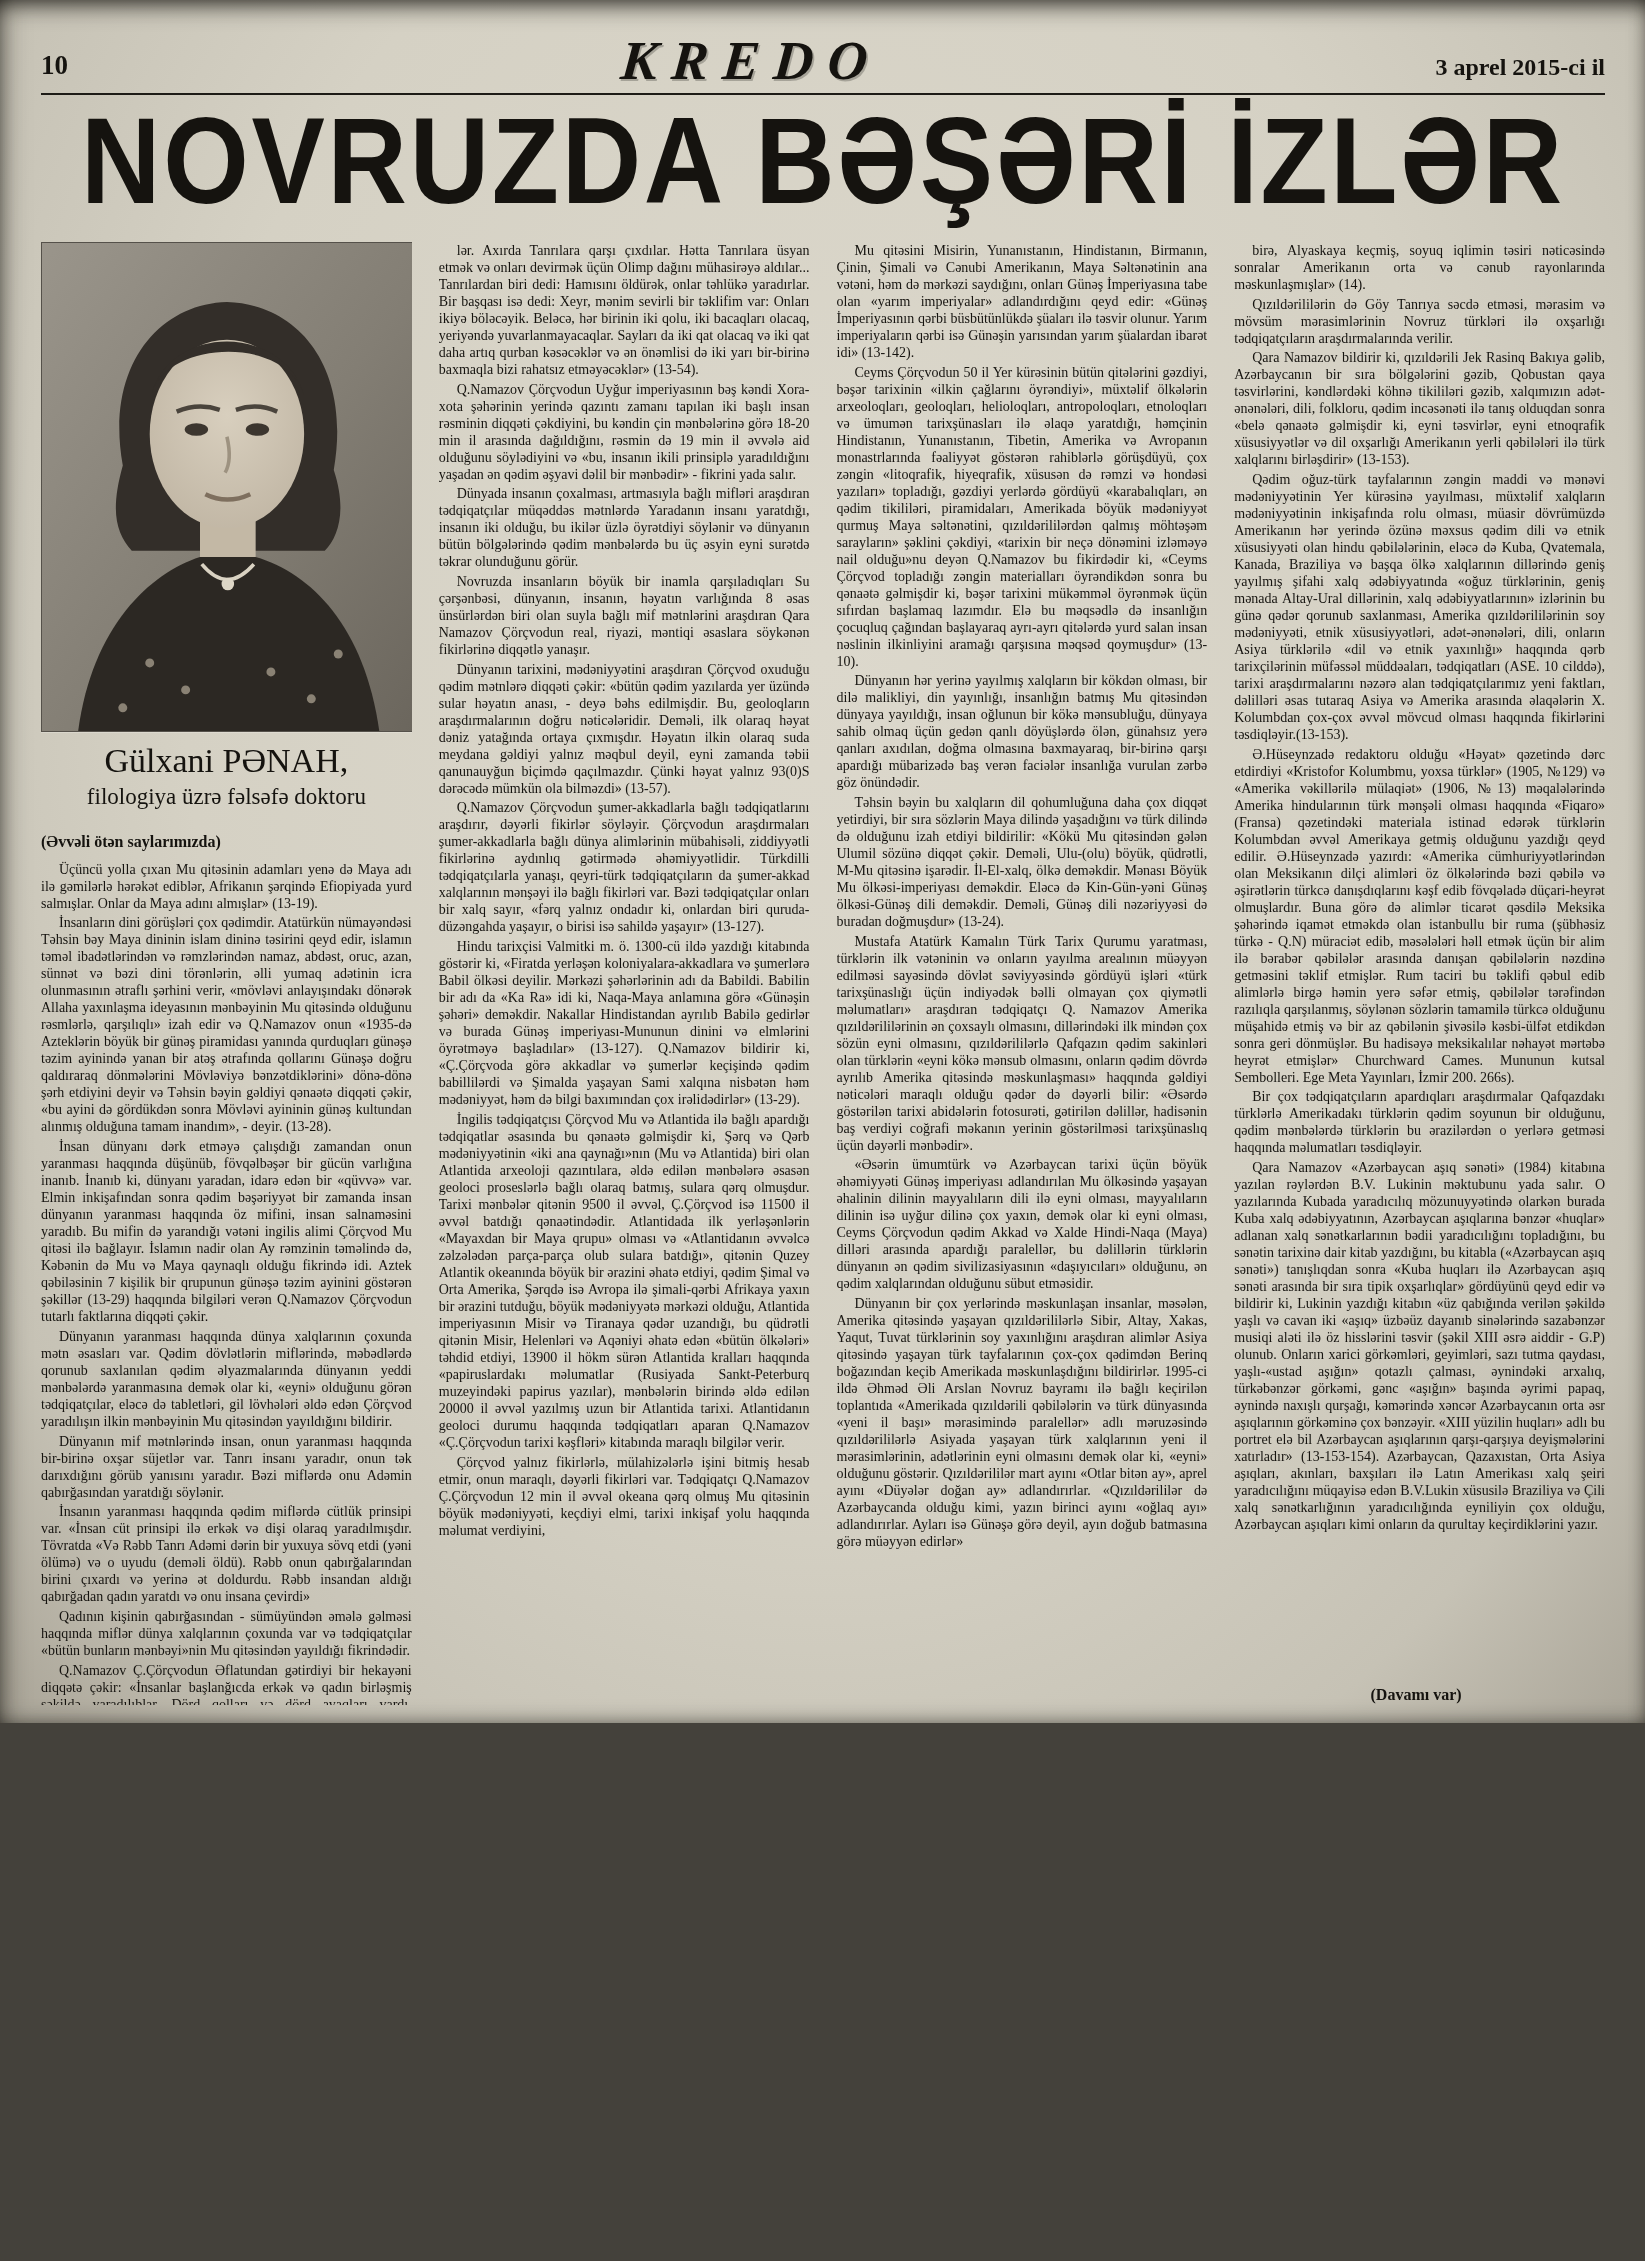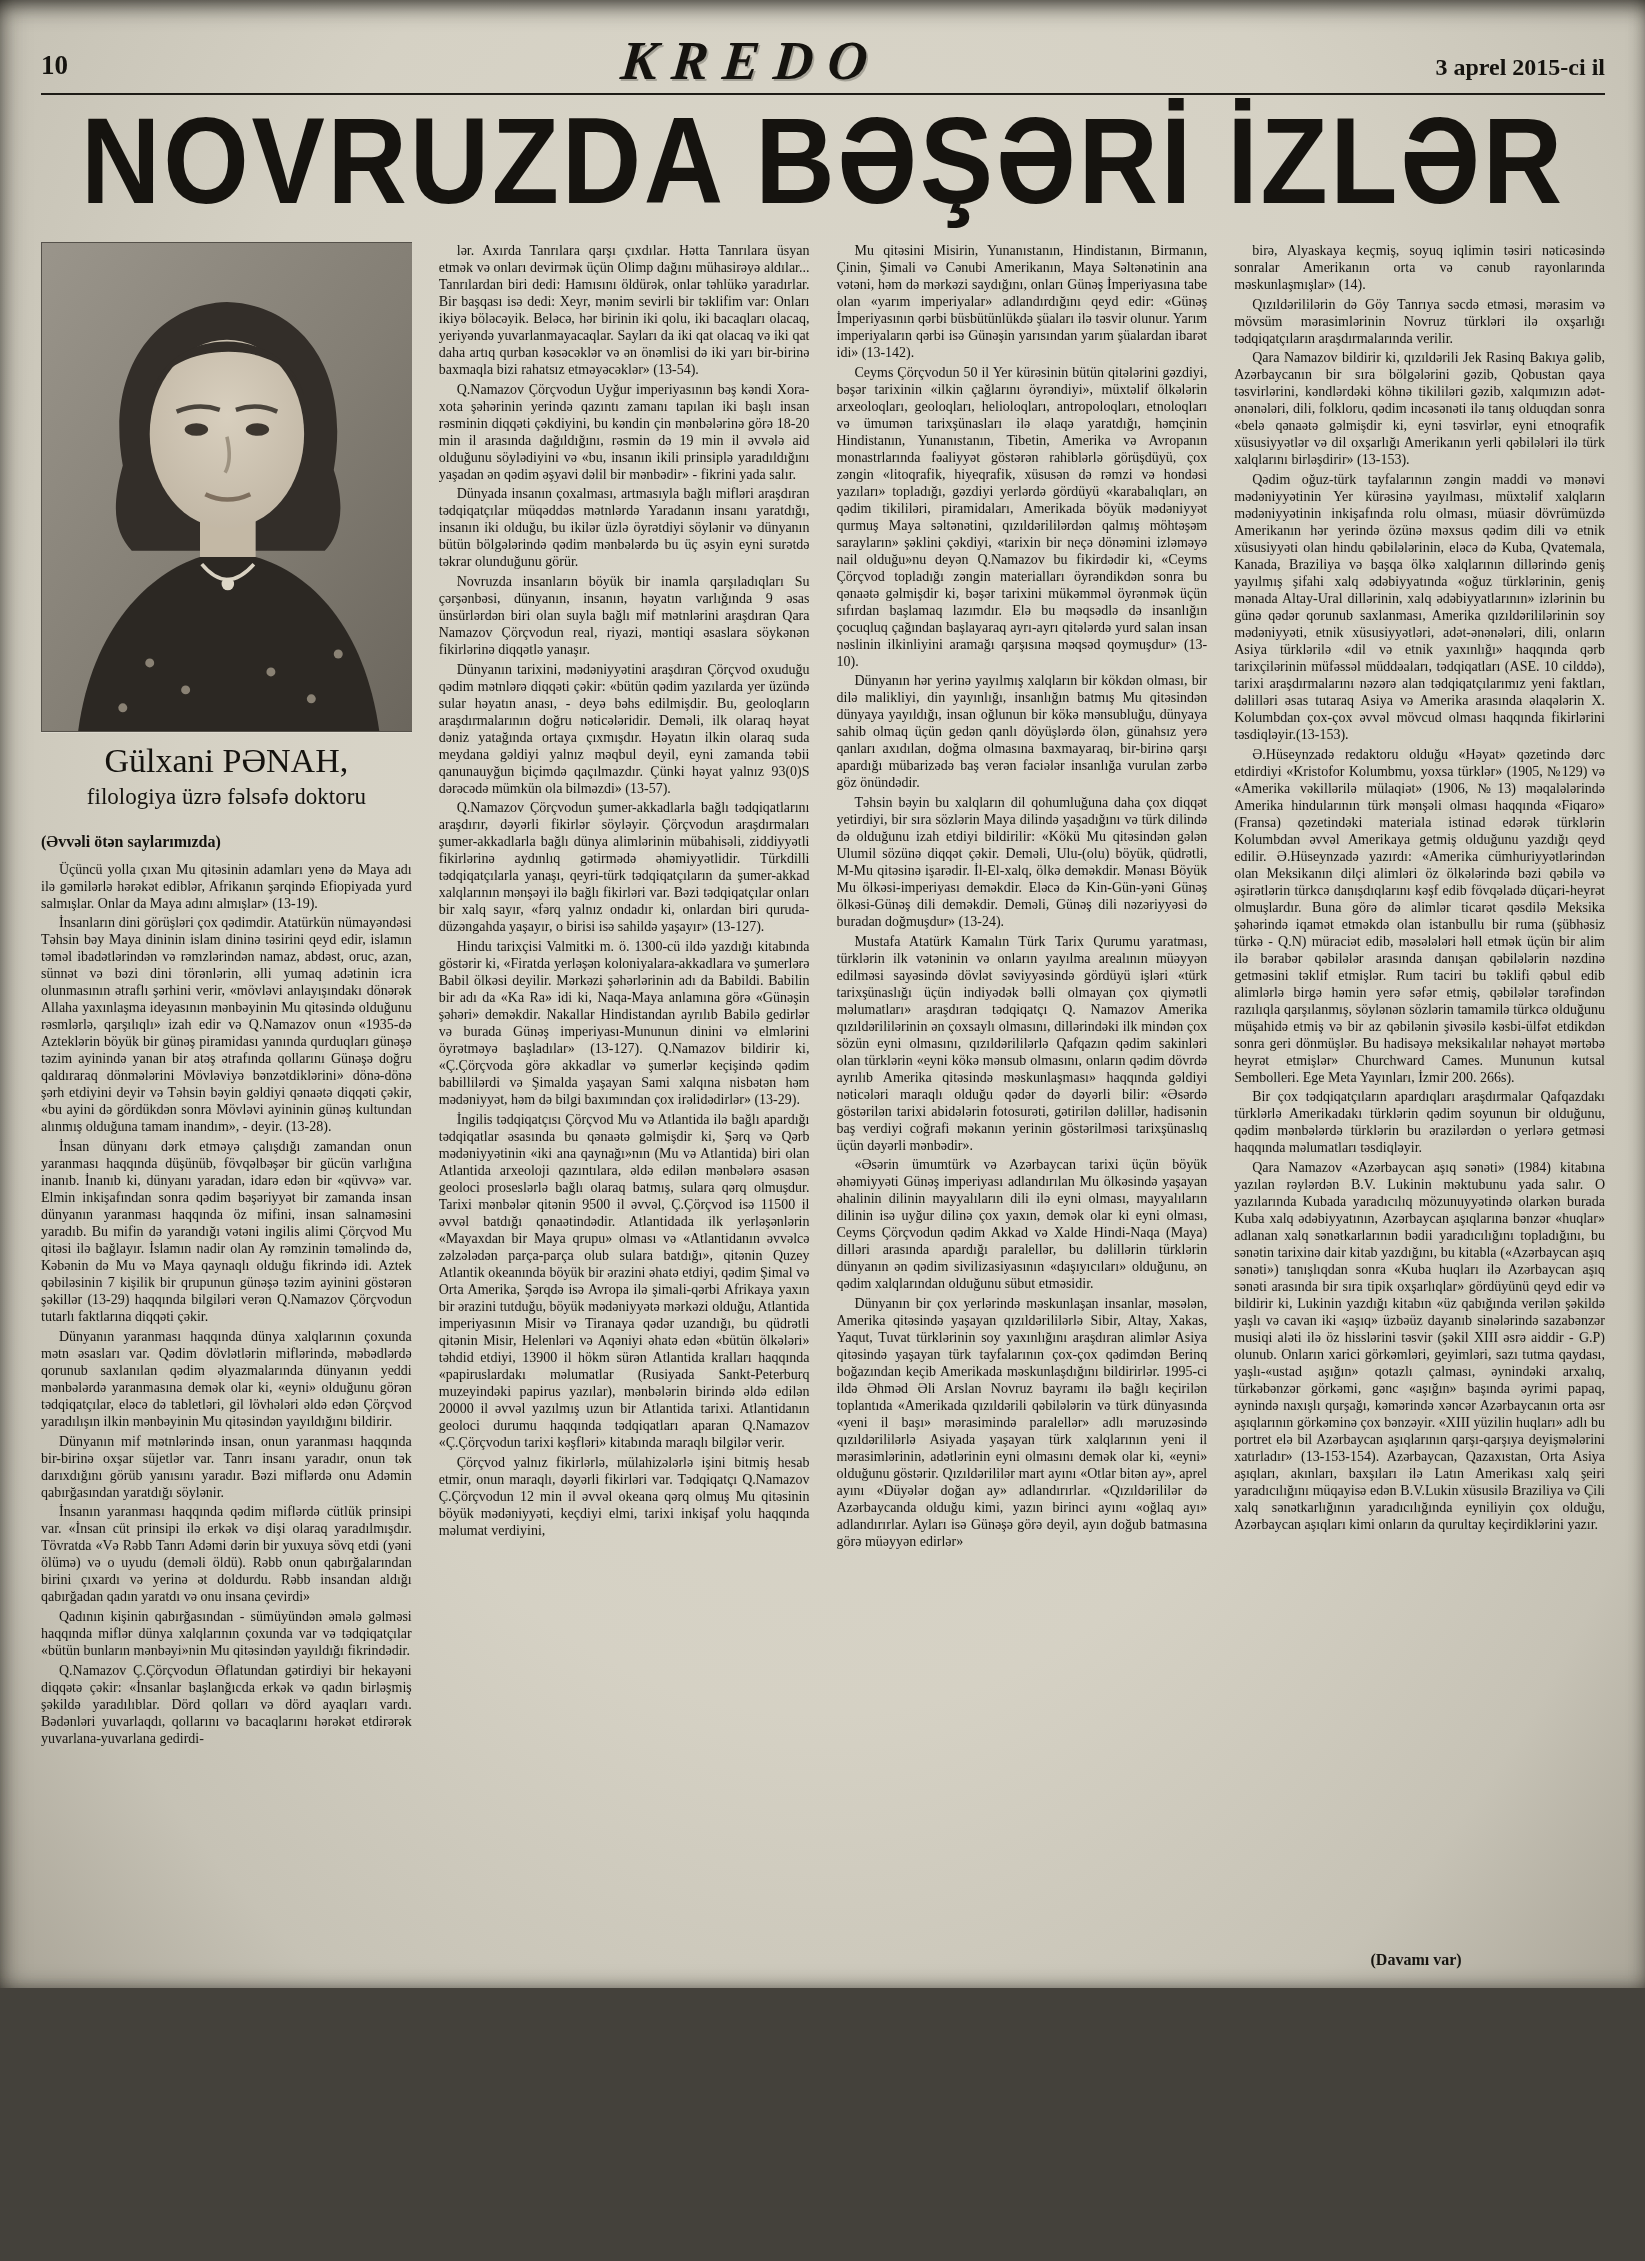--- a/index.html
+++ b/index.html
@@ -1,17 +1,17 @@
 <!DOCTYPE html>
 <html style="font-size:14.3px"><head>
 <meta charset="utf-8">
 <style>
   html,body{margin:0;padding:0;background:#44413b;}
   .page{
-    position:relative;width:1646px;height:1988px;margin:0 auto;
+    position:relative;width:1646px;height:1723px;margin:0 auto;
     background:radial-gradient(ellipse at 50% 38%, #dcd8cc 0%, #d5d1c4 55%, #c6c2b5 82%, #a9a497 100%);
     color:#15130f;overflow:hidden;
     font-family:"Liberation Serif",serif;
   }
   .scan-edge{position:absolute;inset:0;pointer-events:none;z-index:9;
     box-shadow:
       inset 0 14.3px 23px -10.7px rgba(18,16,12,.85),
       inset 16px 0 30px -18px rgba(18,16,12,.6),
       inset -10.7px 0 23px -16px rgba(18,16,12,.45),
       inset 0 -12.5px 21.4px -14.3px rgba(18,16,12,.5);
@@ -134,21 +134,21 @@
           <p>Qadının kişinin qabırğasından - sümüyündən əmələ gəlməsi haqqında miflər dünya xalqlarının çoxunda var və tədqiqatçılar «bütün bunların mənbəyi»nin Mu qitəsindən yayıldığı fikrindədir.</p>
           <p>Q.Namazov Ç.Çörçvodun Əflatundan gətirdiyi bir hekayəni diqqətə çəkir: «İnsanlar başlanğıcda erkək və qadın birləşmiş şəkildə yaradılıblar. Dörd qolları və dörd ayaqları vardı. Bədənləri yuvarlaqdı, qollarını və bacaqlarını hərəkət etdirərək yuvarlana-yuvarlana gedirdi-</p>
         </div>
     </div>
 
     <div class="col">
       <div class="paras">
           <p>lər. Axırda Tanrılara qarşı çıxdılar. Hətta Tanrılara üsyan etmək və onları devirmək üçün Olimp dağını mühasirəyə aldılar... Tanrılardan biri dedi: Hamısını öldürək, onlar təhlükə yaradırlar. Bir başqası isə dedi: Xeyr, mənim sevirli bir təklifim var: Onları ikiyə böləcəyik. Beləcə, hər birinin iki qolu, iki bacaqları olacaq, yeriyəndə yuvarlanmayacaqlar. Sayları da iki qat olacaq və iki qat daha artıq qurban kəsəcəklər və ən önəmlisi də iki yarı bir-birinə baxmaqla bizi rahatsız etməyəcəklər» (13-54).</p>
           <p>Q.Namazov Çörçvodun Uyğur imperiyasının bəş kəndi Xora-xota şəhərinin yerində qazıntı zamanı tapılan iki başlı insan rəsminin diqqəti çəkdiyini, bu kəndin çin mənbələrinə görə 18-20 min il arasında dağıldığını, rəsmin də 19 min il əvvələ aid olduğunu söylədiyini və «bu, insanın ikili prinsiplə yaradıldığını yaşadan ən qədim əşyavi dəlil bir mənbədir» - fikrini yada salır.</p>
           <p>Dünyada insanın çoxalması, artmasıyla bağlı mifləri araşdıran tədqiqatçılar müqəddəs mətnlərdə Yaradanın insanı yaratdığı, insanın iki olduğu, bu ikilər üzlə öyrətdiyi söylənir və dünyanın bütün bölgələrində qədim mənbələrdə bu üç əsyin eyni surətdə təkrar olunduğunu görür.</p>
-          <p>Novruzda insanların böyük bir inamla qarşıladıqları Su çərşənbəsi, dünyanın, insanın, həyatın varlığında 9 əsas ünsürlərdən biri olan suyla bağlı mif mətnlərini araşdıran Qara Namazov Çörçvodun real, riyazi, məntiqi əsaslara söykənən fikirlərinə diqqətlə yanaşır.</p>
+          <p>Novruzda insanların böyük bir inamla qarşıladıqları Su çərşənbəsi, dünyanın, insanın, həyatın varlığında 8 əsas ünsürlərdən biri olan suyla bağlı mif mətnlərini araşdıran Qara Namazov Çörçvodun real, riyazi, məntiqi əsaslara söykənən fikirlərinə diqqətlə yanaşır.</p>
           <p>Dünyanın tarixini, mədəniyyətini araşdıran Çörçvod oxuduğu qədim mətnlərə diqqəti çəkir: «bütün qədim yazılarda yer üzündə sular həyatın anası, - deyə bəhs edilmişdir. Bu, geoloqların araşdırmalarının doğru nəticələridir. Deməli, ilk olaraq həyat dəniz yatağında ortaya çıxmışdır. Həyatın ilkin olaraq suda meydana gəldiyi yalnız məqbul deyil, eyni zamanda təbii qanunauyğun biçimdə qaçılmazdır. Çünki həyat yalnız 93(0)S dərəcədə mümkün ola bilməzdi» (13-57).</p>
           <p>Q.Namazov Çörçvodun şumer-akkadlarla bağlı tədqiqatlarını araşdırır, dəyərli fikirlər söyləyir. Çörçvodun araşdırmaları şumer-akkadlarla bağlı dünya alimlərinin mübahisəli, ziddiyyətli fikirlərinə aydınlıq gətirmədə əhəmiyyətlidir. Türkdilli tədqiqatçılarla yanaşı, qeyri-türk tədqiqatçıların da şumer-akkad xalqlarının mənşəyi ilə bağlı fikirləri var. Bəzi tədqiqatçılar onları bir xalq sayır, «fərq yalnız ondadır ki, onlardan biri quruda-düzəngahda yaşayır, o birisi isə sahildə yaşayır» (13-127).</p>
           <p>Hindu tarixçisi Valmitki m. ö. 1300-cü ildə yazdığı kitabında göstərir ki, «Firatda yerləşən koloniyalara-akkadlara və şumerlərə Babil ölkəsi deyilir. Mərkəzi şəhərlərinin adı da Babildi. Babilin bir adı da «Ka Ra» idi ki, Naqa-Maya anlamına görə «Günəşin şəhəri» deməkdir. Nakallar Hindistandan ayrılıb Babilə gedirlər və burada Günəş imperiyası-Mununun dinini və elmlərini öyrətməyə başladılar» (13-127). Q.Namazov bildirir ki, «Ç.Çörçvoda görə akkadlar və şumerlər keçişində qədim babillilərdi və Şimalda yaşayan Sami xalqına nisbətən həm mədəniyyət, həm də bilgi baxımından çox irəlidədirlər» (13-29).</p>
           <p>İngilis tədqiqatçısı Çörçvod Mu və Atlantida ilə bağlı apardığı tədqiqatlar əsasında bu qənaətə gəlmişdir ki, Şərq və Qərb mədəniyyətinin «iki ana qaynağı»nın (Mu və Atlantida) biri olan Atlantida arxeoloji qazıntılara, əldə edilən mənbələrə əsasən geoloci proseslərlə bağlı olaraq batmış, sulara qərq olmuşdur. Tarixi mənbələr qitənin 9500 il əvvəl, Ç.Çörçvod isə 11500 il əvvəl batdığı qənaətindədir. Atlantidada ilk yerləşənlərin «Mayaxdan bir Maya qrupu» olması və «Atlantidanın əvvəlcə zəlzələdən parça-parça olub sulara batdığı», qitənin Quzey Atlantik okeanında böyük bir ərazini əhatə etdiyi, qədim Şimal və Orta Amerika, Şərqdə isə Avropa ilə şimali-qərbi Afrikaya yaxın bir ərazini tutduğu, böyük mədəniyyətə mərkəzi olduğu, Atlantida imperiyasının Misir və Tiranaya qədər uzandığı, bu qüdrətli qitənin Misir, Helenləri və Aqəniyi əhatə edən «bütün ölkələri» təhdid etdiyi, 13900 il hökm sürən Atlantida kralları haqqında «papiruslardakı məlumatlar (Rusiyada Sankt-Peterburq muzeyindəki papirus yazılar), mənbələrin birində əldə edilən 20000 il əvvəl yazılmış uzun bir Atlantida tarixi. Atlantidanın geoloci durumu haqqında tədqiqatları aparan Q.Namazov «Ç.Çörçvodun tarixi kəşfləri» kitabında maraqlı bilgilər verir.</p>
           <p>Çörçvod yalnız fikirlərlə, mülahizələrlə işini bitmiş hesab etmir, onun maraqlı, dəyərli fikirləri var. Tədqiqatçı Q.Namazov Ç.Çörçvodun 12 min il əvvəl okeana qərq olmuş Mu qitəsinin böyük mədəniyyəti, keçdiyi elmi, tarixi inkişaf yolu haqqında məlumat verdiyini,</p>
         </div>
     </div>
 
     <div class="col">
       <div class="paras">

